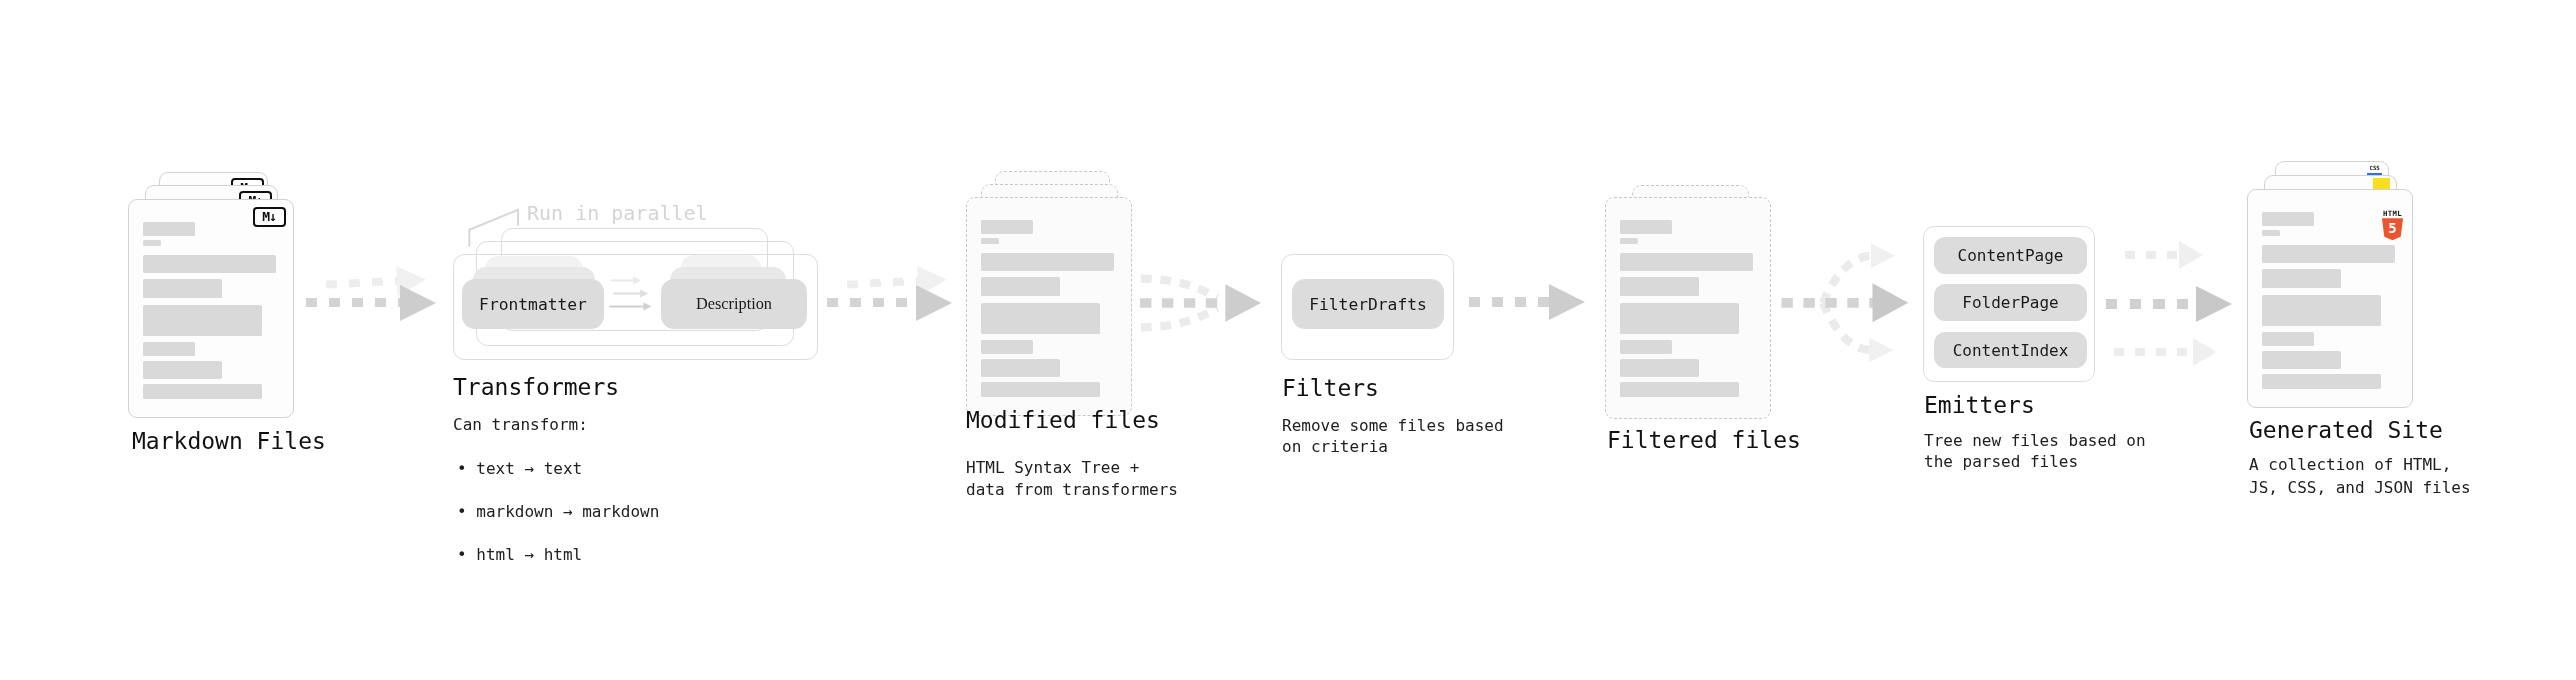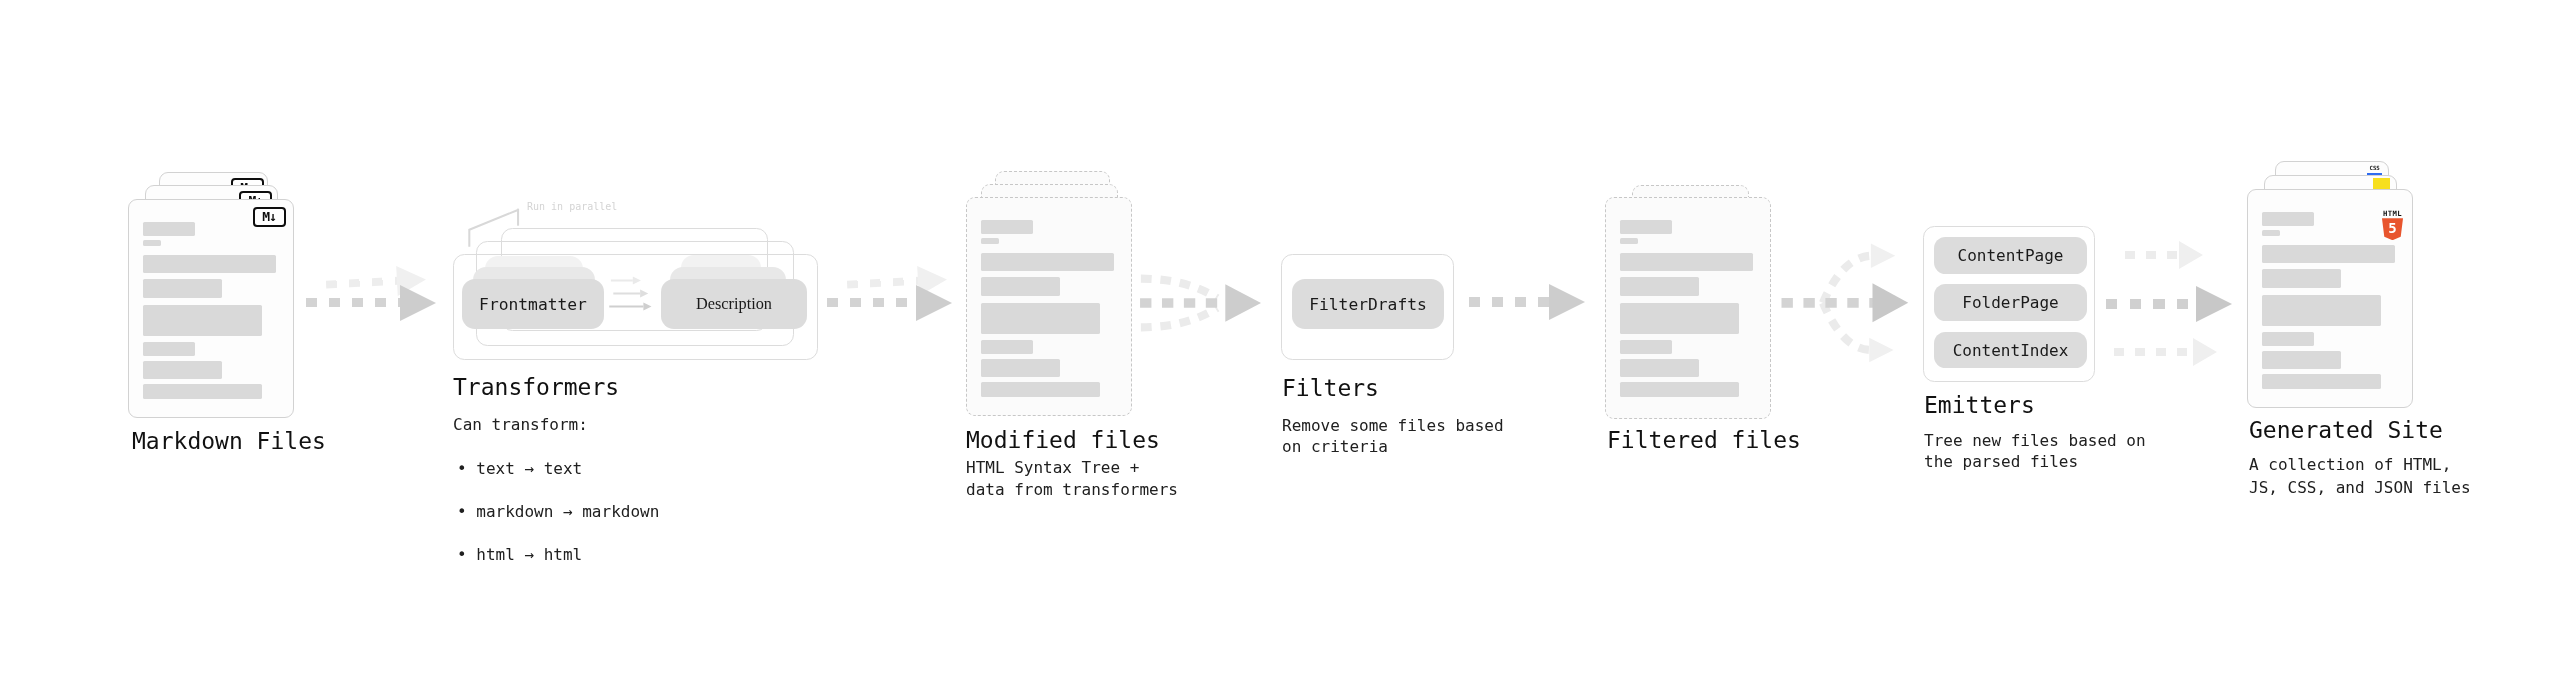--- a/index.html
+++ b/index.html
@@ -25,21 +25,21 @@
   .js-badge { position:absolute; top:2.4px; right:6.5px; width:17px; height:10.6px; background:#f7df1e; }
   .html5-badge { position:absolute; top:4.1px; right:9px; width:21px; text-align:center;margin-top:16px; }
   .html5-word { font-size:7.3px; line-height:7.3px; font-weight:bold; letter-spacing:0.4px; color:#111; }
   .html5-shield { width:21px; height:22px; margin-top:0.8px; background:#e8552e; color:#fff; font-size:14px;
     font-weight:bold; line-height:21px; text-align:center;
     clip-path:polygon(0 0,100% 0,89% 84%,50% 100%,11% 84%); }
 
   
   .stage-title { position:absolute; font-size:23px; line-height:24.4px; color:#111; white-space:nowrap; }
   .stage-sub { position:absolute; font-size:16px; line-height:22px; color:#202020; white-space:pre-line; }
-  .callout { position:absolute; font-size:10px; color:#d4d4d4; white-space:nowrap; }
+  .callout { position:absolute; font-size:20px; color:#d4d4d4; white-space:nowrap; }
 
   
   .outline-box { position:absolute; border:1.6px solid #dcdcdc; border-radius:11.4px; background:transparent; }
   .pill { position:absolute; background:#dcdcdc; border-radius:13px; display:flex; align-items:center;
     justify-content:center; font-size:16.3px; color:#1a1a1a; white-space:nowrap; }
   .pill.l2 { background:#e8e8e8; }
   .pill.l3 { background:#f2f2f2; }
   .pill.sm { border-radius:11.4px; font-size:16px; }
 
   
@@ -151,21 +151,21 @@
         <i class="bar" style="width:52px;height:14px;margin-bottom:4.1px;"></i>
         <i class="bar" style="width:18px;height:5.7px;margin-bottom:9px;"></i>
         <i class="bar" style="width:133px;height:18.7px;margin-bottom:5.7px;"></i>
         <i class="bar" style="width:79px;height:18.7px;margin-bottom:7.3px;"></i>
         <i class="bar" style="width:119px;height:31px;margin-bottom:5.7px;"></i>
         <i class="bar" style="width:52px;height:14.6px;margin-bottom:4.1px;"></i>
         <i class="bar" style="width:79px;height:18.7px;margin-bottom:4.9px;"></i>
         <i class="bar" style="width:119px;height:14.6px;"></i>
       </div>
     </div>
-    <div class="stage-title" style="left:966px;top:428px;">Modified files</div>
+    <div class="stage-title" style="left:966px;top:408px;">Modified files</div>
     <div class="stage-sub" style="left:966px;top:457px;">HTML Syntax Tree +
 data from transformers</div>
   </section>
 
   <svg class="abs" style="left:1136px;top:254px;" width="138" height="98" viewBox="0 0 170 120">
     <path d="M 6,30 Q 62,30 100,54" fill="none" stroke="#ebebeb" stroke-width="10" stroke-dasharray="13 11"></path>
     <path d="M 6,90 Q 62,90 100,66" fill="none" stroke="#ebebeb" stroke-width="10" stroke-dasharray="13 11"></path>
     <line x1="5" y1="60" x2="110" y2="60" stroke="#d3d3d3" stroke-width="12" stroke-dasharray="14 13"></line>
     <polygon points="110,37 154,60 110,83" fill="#cdcdcd"></polygon>
   </svg>

